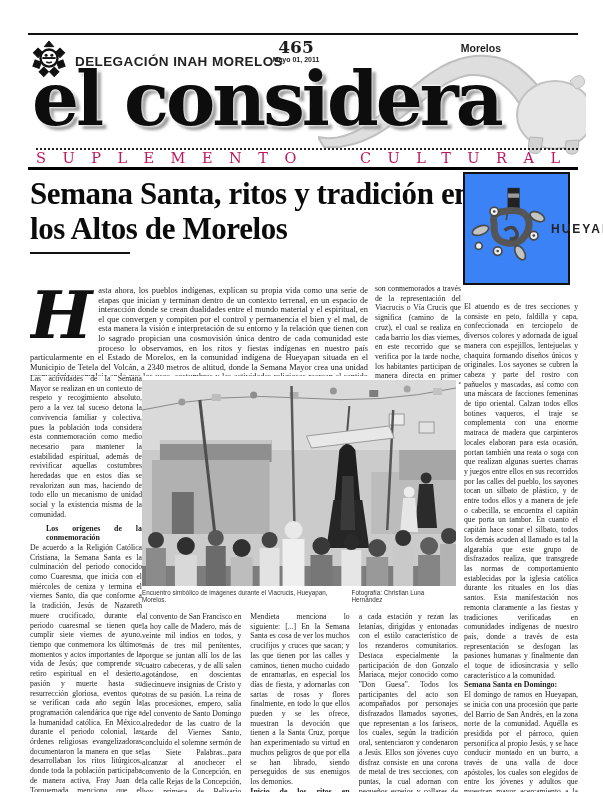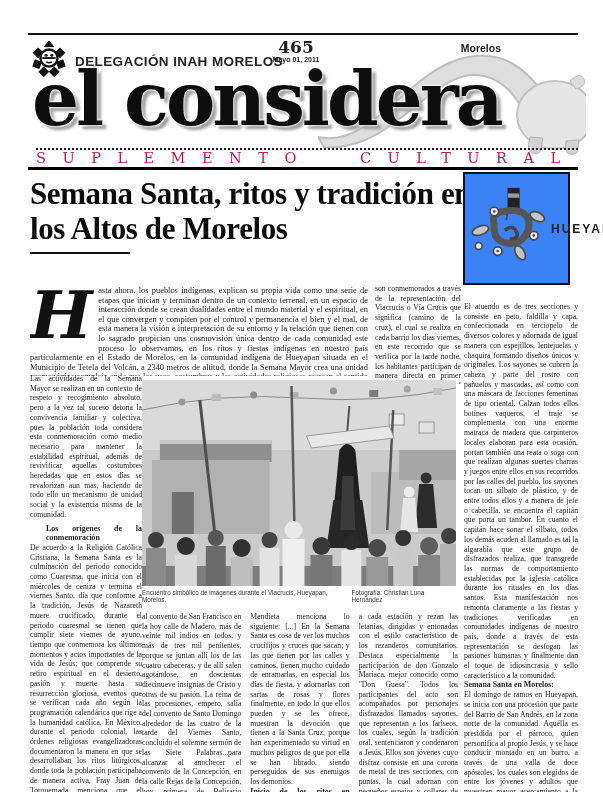--- a/index.html
+++ b/index.html
@@ -218,18 +218,18 @@
       <p class="col-heading" style="margin:0;">Inicio de los ritos en Hueyapan</p>
 
     </div>
     <div class="mid-col">
       <p class="para">a cada estación y rezan las letanías, dirigidas y entonadas con el estilo característico de los rezanderos comunitarios. Destaca especialmente la participación de don Gonzalo Mariaca, mejor conocido como "Don Guesa". Todos los participantes del acto son acompañados por personajes disfrazados llamados sayones, que representan a los fariseos, los cuales, según la tradición oral, sentenciaron y condenaron a Jesús. Ellos son jóvenes cuyo disfraz consiste en una corona de metal de tres secciones, con puntas, la cual adornan con pequeños espejos y collares de colores sicodélicos,</p>
     </div>
   </div>
 
   <div class="abs bodytext right-col">
     <p class="para">El atuendo es de tres secciones y consiste en peto, faldilla y capa, confeccionada en terciopelo de diversos colores y adornada de igual manera con espejillos, lentejuelas y chaquira formando diseños únicos y originales. Los sayones se cubren la cabeza y parte del rostro con pañuelos y mascadas, así como con una máscara de facciones femeninas de tipo oriental. Calzan todos ellos botines vaqueros, el traje se complementa con una enorme matraca de madera que carpinteros locales elaboran para esta ocasión, portan también una reata o soga con que realizan algunas suertes charras y juegos entre ellos en sus recorridos por las calles del pueblo, los sayones tocan un silbato de plástico, y de entre todos ellos y a manera de jefe o cabecilla, se encuentra el capitán que porta un tambor. En cuanto el capitán hace sonar el silbato, todos los demás acuden al llamado es tal la algarabía que este grupo de disfrazados realiza, que transgrede las normas de comportamiento establecidas por la iglesia católica durante los rituales en los días santos. Esta manifestación nos remonta claramente a las fiestas y tradiciones verificadas en comunidades indígenas de nuestro país, donde a través de esta representación se desfogan las pasiones humanas y finalmente dan el toque de idiosincrasia y sello característico a la comunidad.</p>
-    <p class="col-heading" style="margin:0;">Semana Santa en Morelos:</p>
+    <p class="col-heading" style="margin:0;">Semana Santa en Domingo:</p>
     <p class="para" style="text-indent:0;display:inline;">El domingo de ramos en Hueyapan, se inicia con una procesión que parte del Barrio de San Andrés, en la zona norte de la comunidad. Aquélla es presidida por el párroco, quien personifica al propio Jesús, y se hace conducir montado en un burro, a través de una valla de doce apóstoles, los cuales son elegidos de entre los jóvenes y adultos que muestran mayor acercamiento a la iglesia católica y mejor conducta. Los apóstoles visten túnicas y</p>
     
   </div>
 
 </div>
 
 </body></html>

